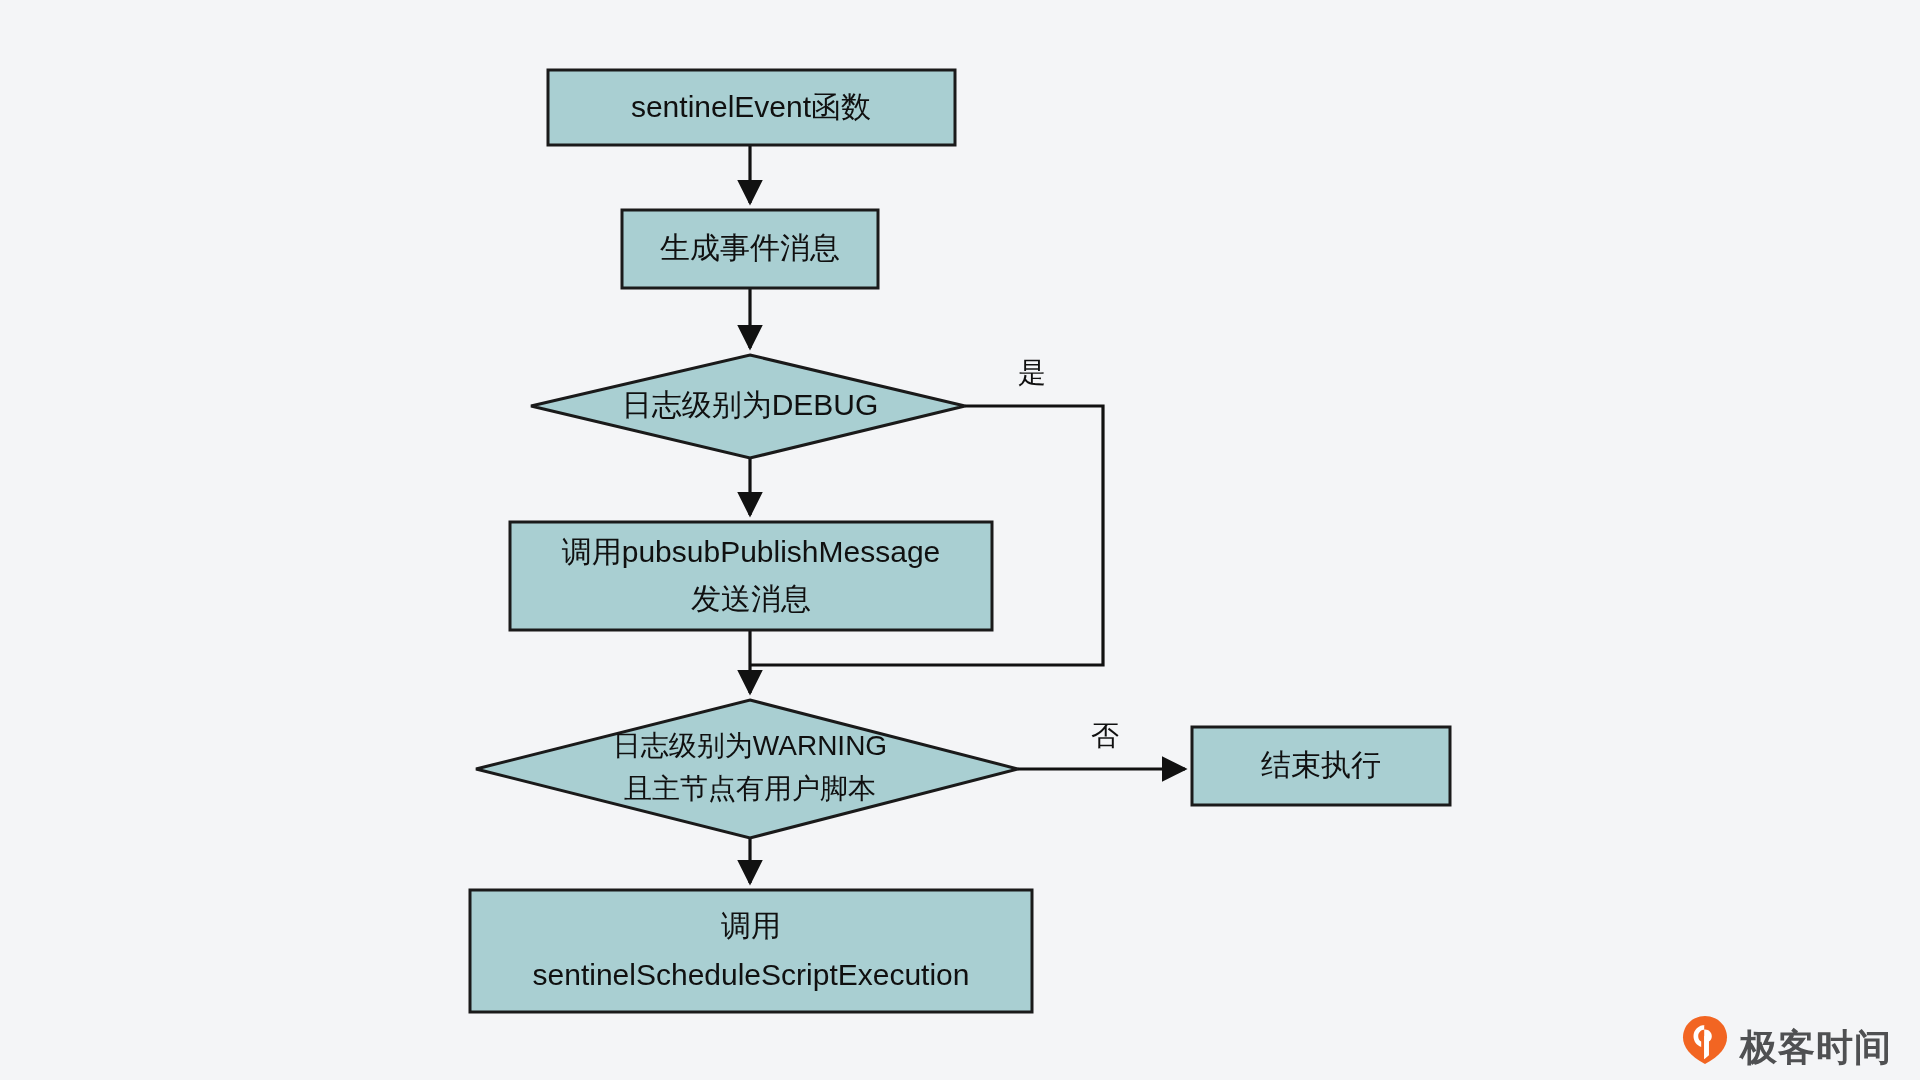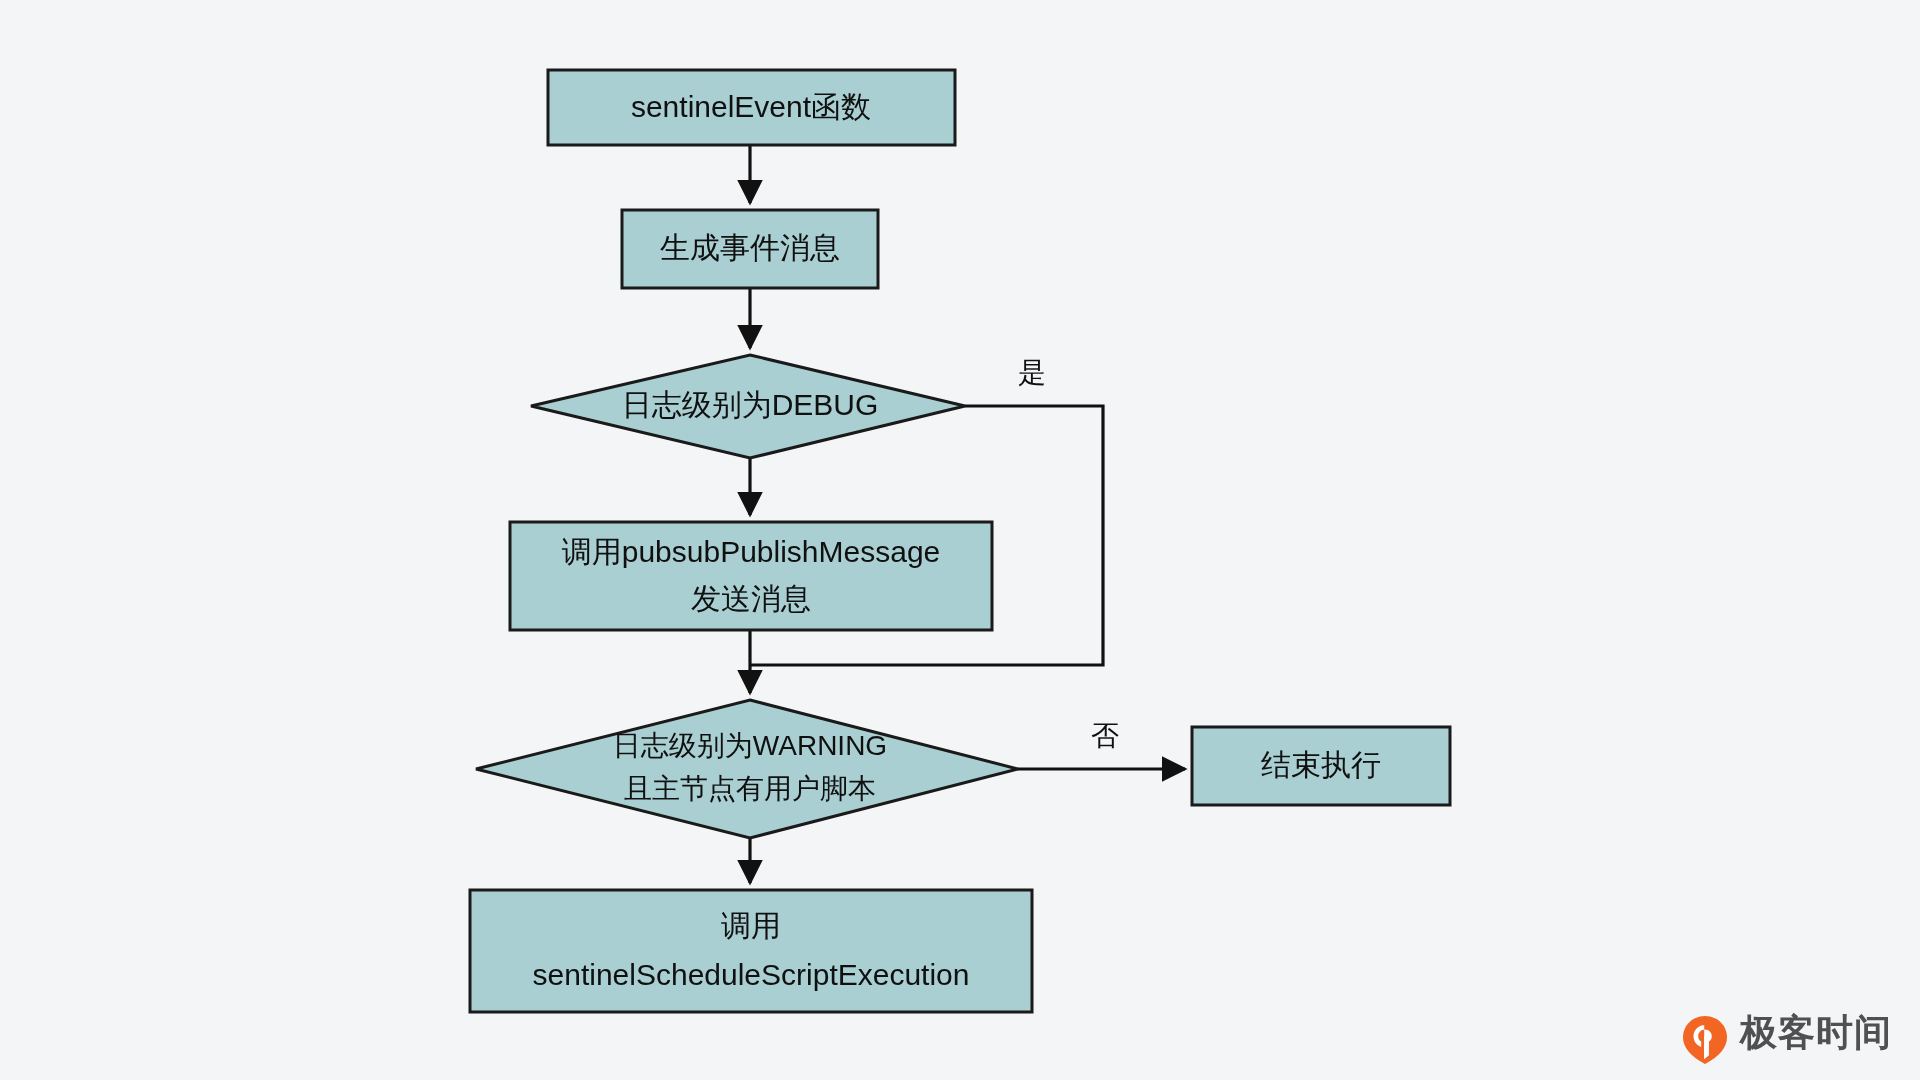--- a/index.html
+++ b/index.html
@@ -54,21 +54,21 @@
     fill: #101010;
     text-anchor: middle;
     dominant-baseline: middle;
   }
   
   #watermark {
     position: absolute;
     right: 28px;
     bottom: 14px;
     display: flex;
-    align-items: flex-start;
+    align-items: flex-end;
     gap: 10px;
     user-select: none;
   }
   #watermark .mark-logo {
     width: 50px;
     height: 52px;
     position: relative;
     flex: 0 0 auto;
   }
   #watermark .mark-text {

